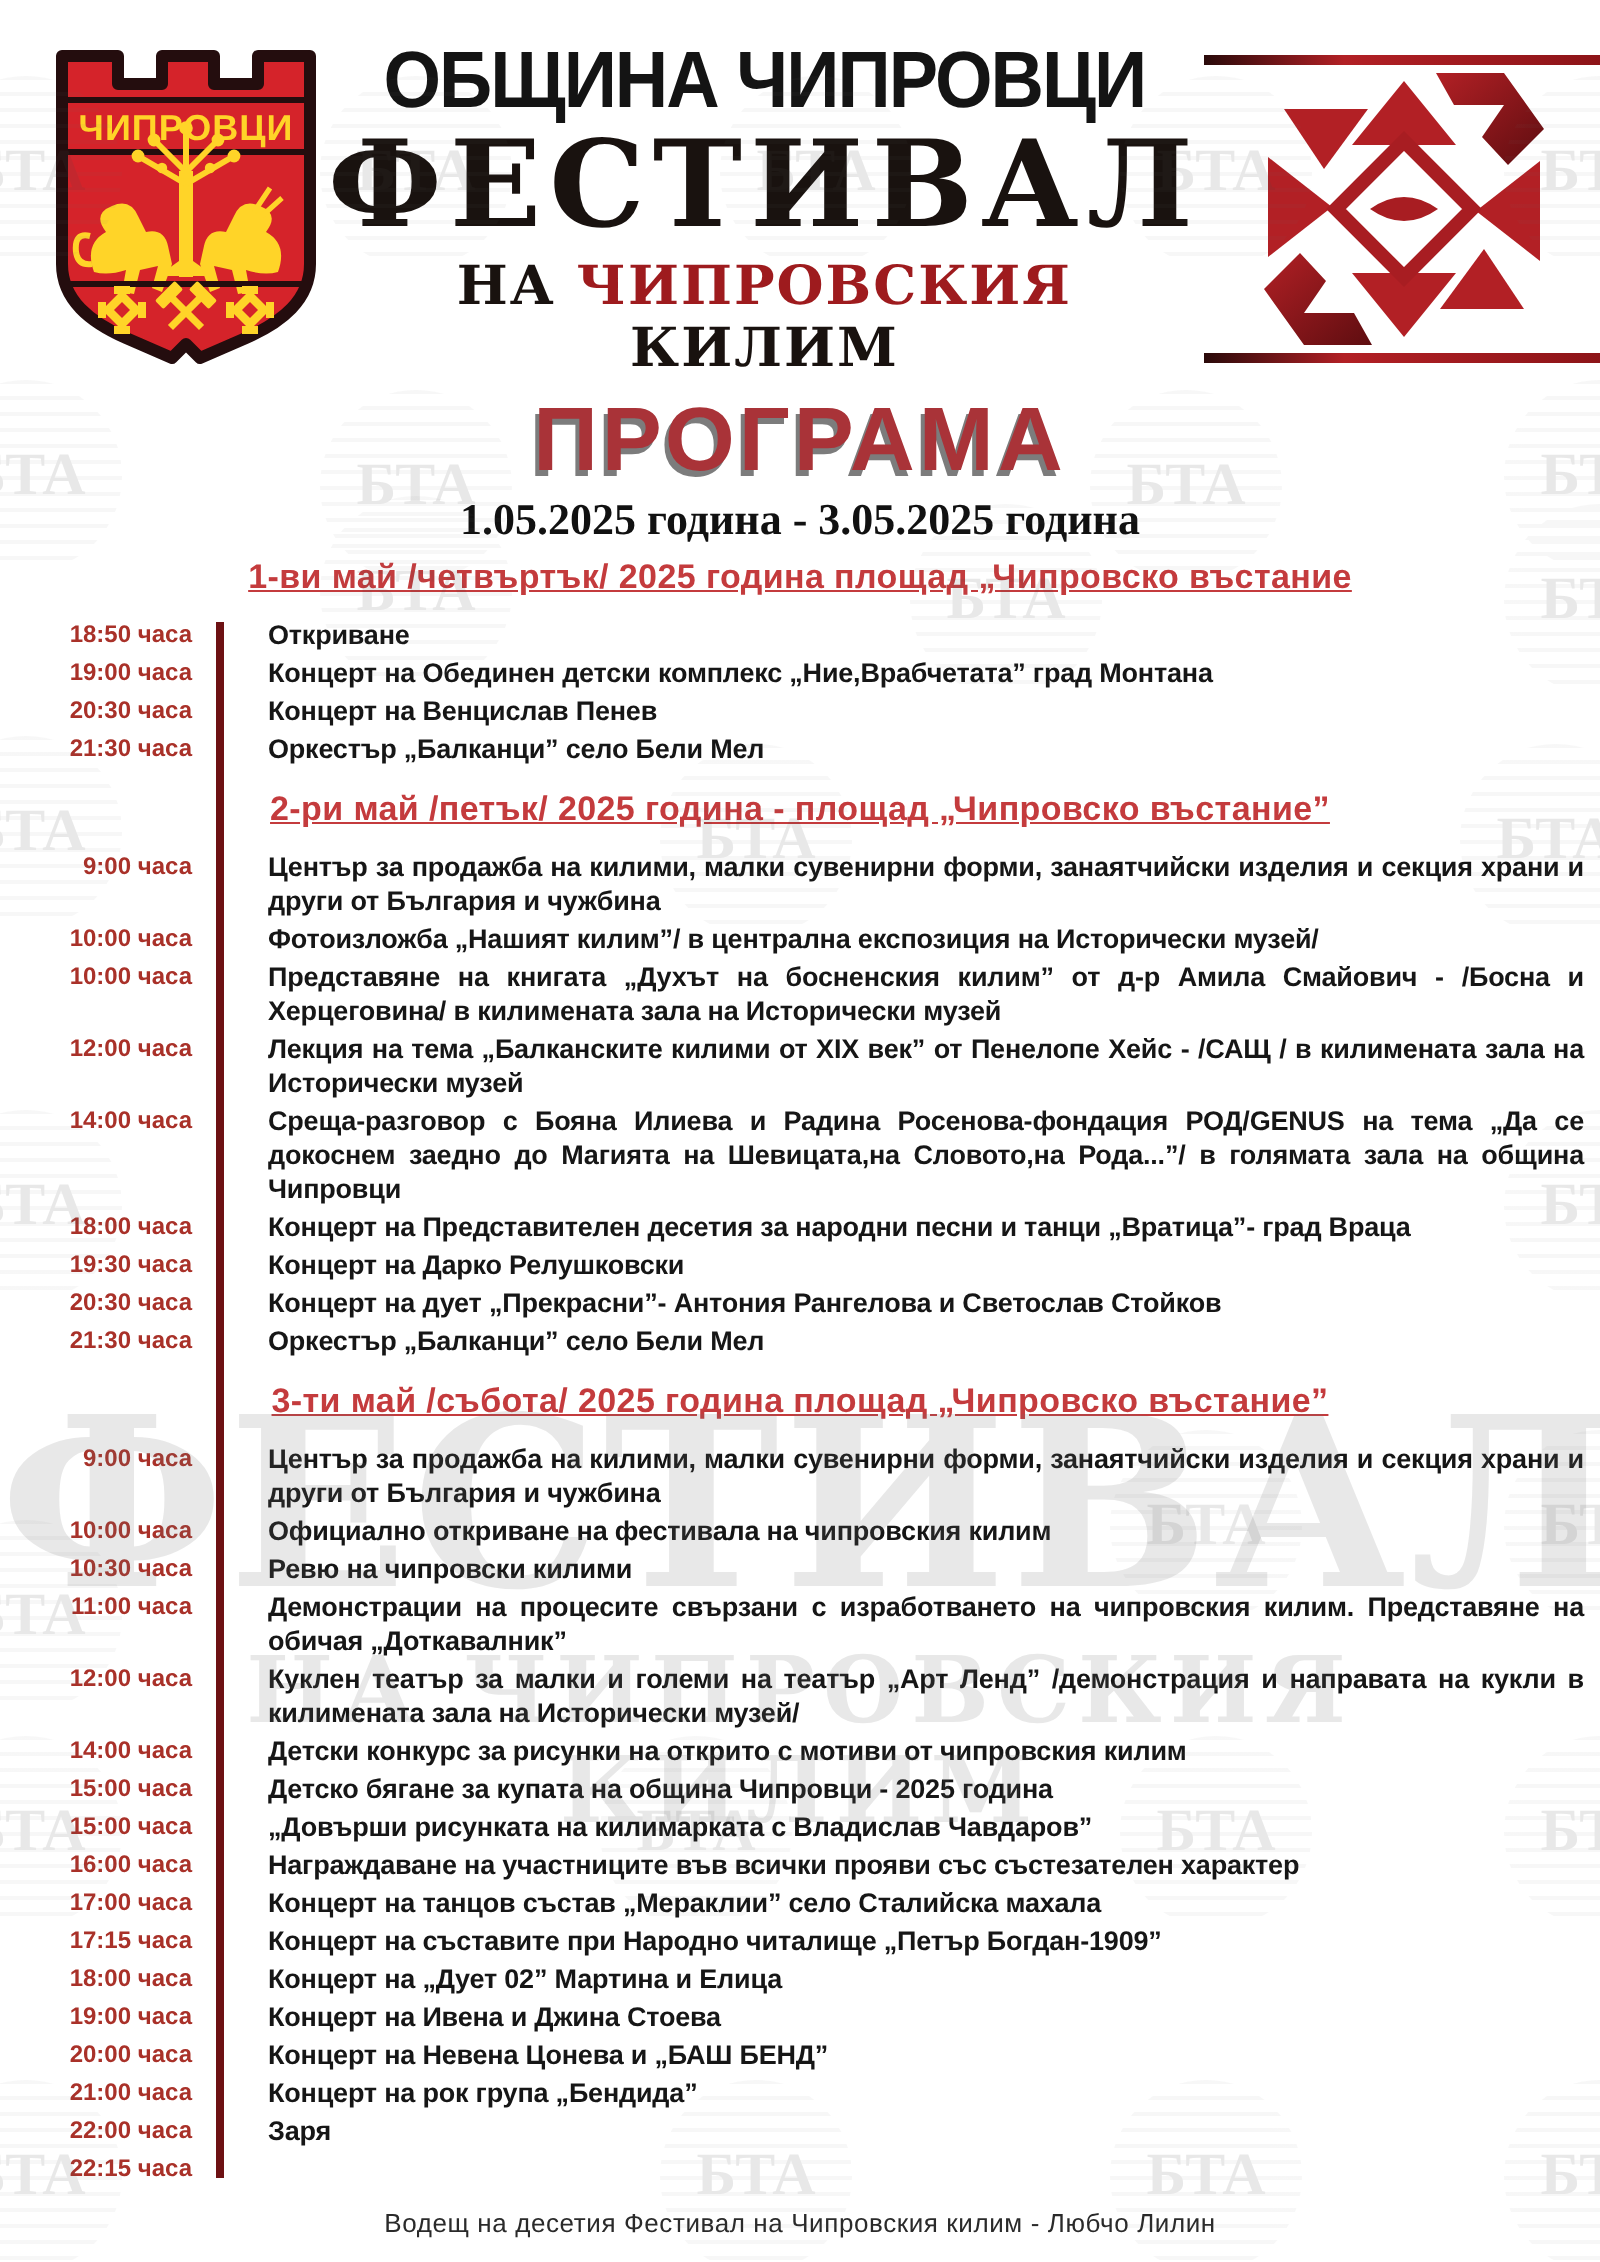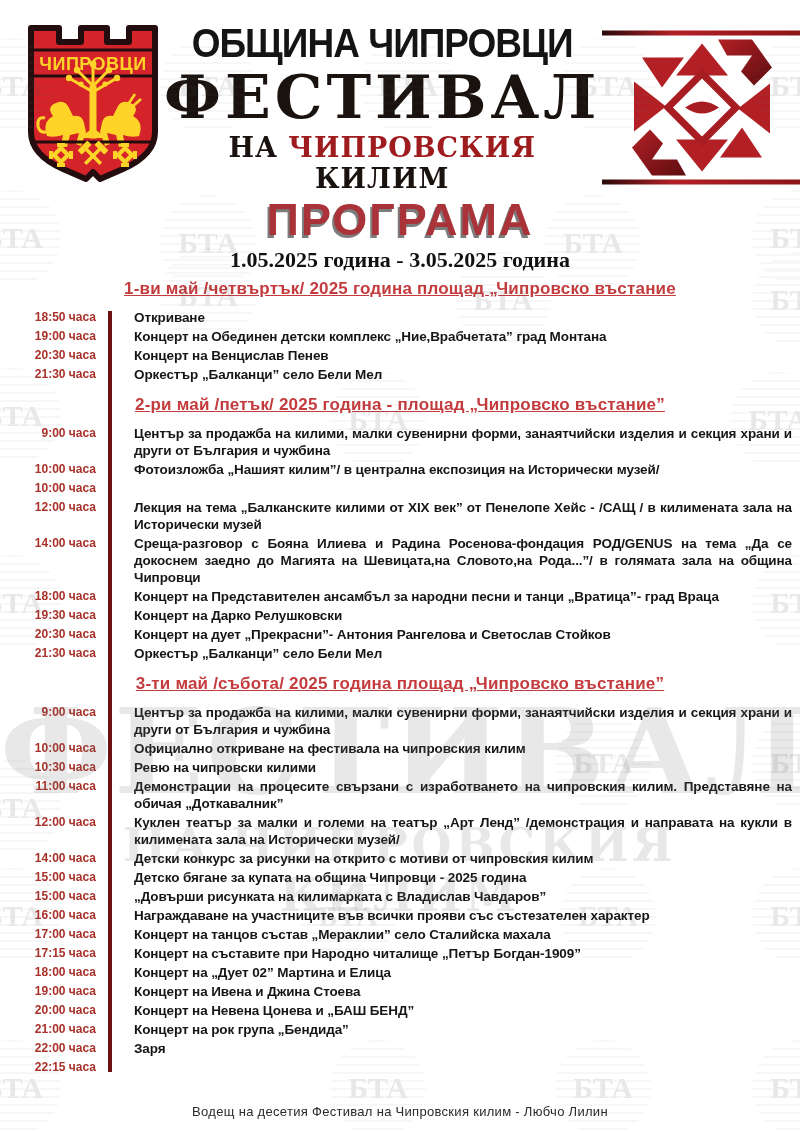--- a/index.html
+++ b/index.html
@@ -2,21 +2,21 @@
 <html style="--accent-red: #c43b3d; --time-red: #a93129; --title-red: #a93338; --line-red: #6d1113; --subtitle-red: #9e1b1e; --coat-red: #d5232a; --coat-yellow: #ffd428; --logo-red: #b22025;"><head>
 <meta charset="utf-8">
 <style>
   html,body{margin:0;padding:0;background:#e8e8e8;}
   .page{
     position:relative; width:800px; height:1131px; margin:0 auto;
     background:#ffffff; overflow:hidden;
     font-family:"Liberation Sans",sans-serif; color:#161616;
   }
   
-  .header{display:flex; align-items:flex-end; padding:14px 6px 0 22px;}
+  .header{display:flex; align-items:center; padding:14px 6px 0 22px;}
   .coat{width:142px; height:180px; flex:none;}
   .title-block{flex:1; text-align:center; padding-top:2px;}
   .municipality{
     font-size:37px; font-weight:bold; letter-spacing:-1px; color:#141414;
     line-height:1.05; transform:scaleY(1.08); transform-origin:top center;
   }
   .festival{
     font-family:"DejaVu Serif",serif; font-weight:bold; font-size:60px;
     letter-spacing:4px; color:#19120f; line-height:1.08; margin-top:2px;
   }
@@ -234,32 +234,33 @@
           <div class="row">
             <div class="time">9:00 часа</div>
             <div class="etext">Център за продажба на килими, малки сувенирни форми, занаятчийски изделия и секция храни и други от България и чужбина</div>
           </div>
           <div class="row">
             <div class="time">10:00 часа</div>
             <div class="etext">Фотоизложба „Нашият килим”/ в централна експозиция на Исторически музей/</div>
           </div>
           <div class="row">
             <div class="time">10:00 часа</div>
+            <div class="etext">Представяне на книгата „Духът на босненския килим” от д-р Амила Смайович - /Босна и Херцеговина/ в килимената зала на Исторически музей</div>
           </div>
           <div class="row">
             <div class="time">12:00 часа</div>
             <div class="etext">Лекция на тема „Балканските килими от XIX век” от Пенелопе Хейс - /САЩ / в килимената зала на Исторически музей</div>
           </div>
           <div class="row">
             <div class="time">14:00 часа</div>
             <div class="etext">Среща-разговор с Бояна Илиева и Радина Росенова-фондация РОД/GENUS на тема „Да се докоснем заедно до Магията на Шевицата,на Словото,на Рода...”/ в голямата зала на община Чипровци</div>
           </div>
           <div class="row">
             <div class="time">18:00 часа</div>
-            <div class="etext">Концерт на Представителен ансамбъл за народни песни и танци „Вратица”- град Враца</div>
+            <div class="etext">Концерт на Представителен десетия за народни песни и танци „Вратица”- град Враца</div>
           </div>
           <div class="row">
             <div class="time">19:30 часа</div>
             <div class="etext">Концерт на Дарко Релушковски</div>
           </div>
           <div class="row">
             <div class="time">20:30 часа</div>
             <div class="etext">Концерт на дует „Прекрасни”- Антония Рангелова и Светослав Стойков</div>
           </div>
           <div class="row">

